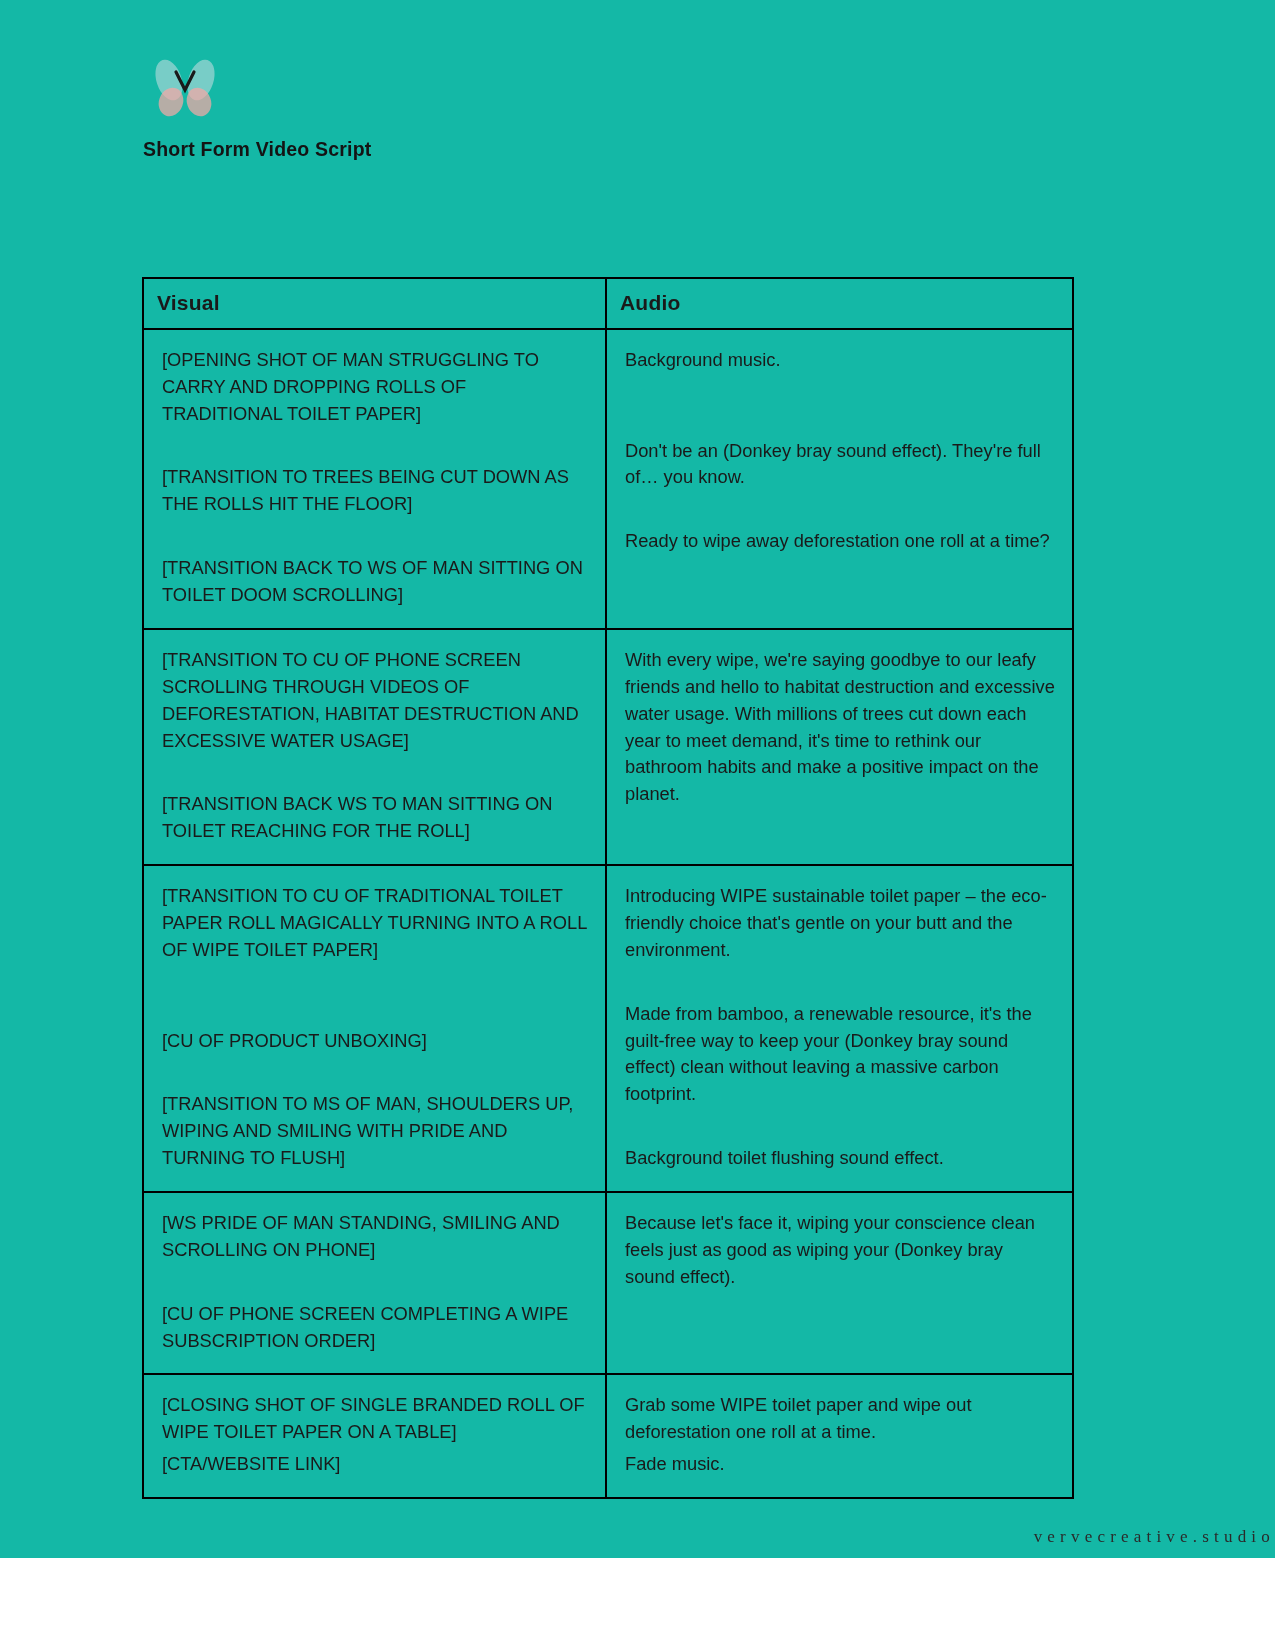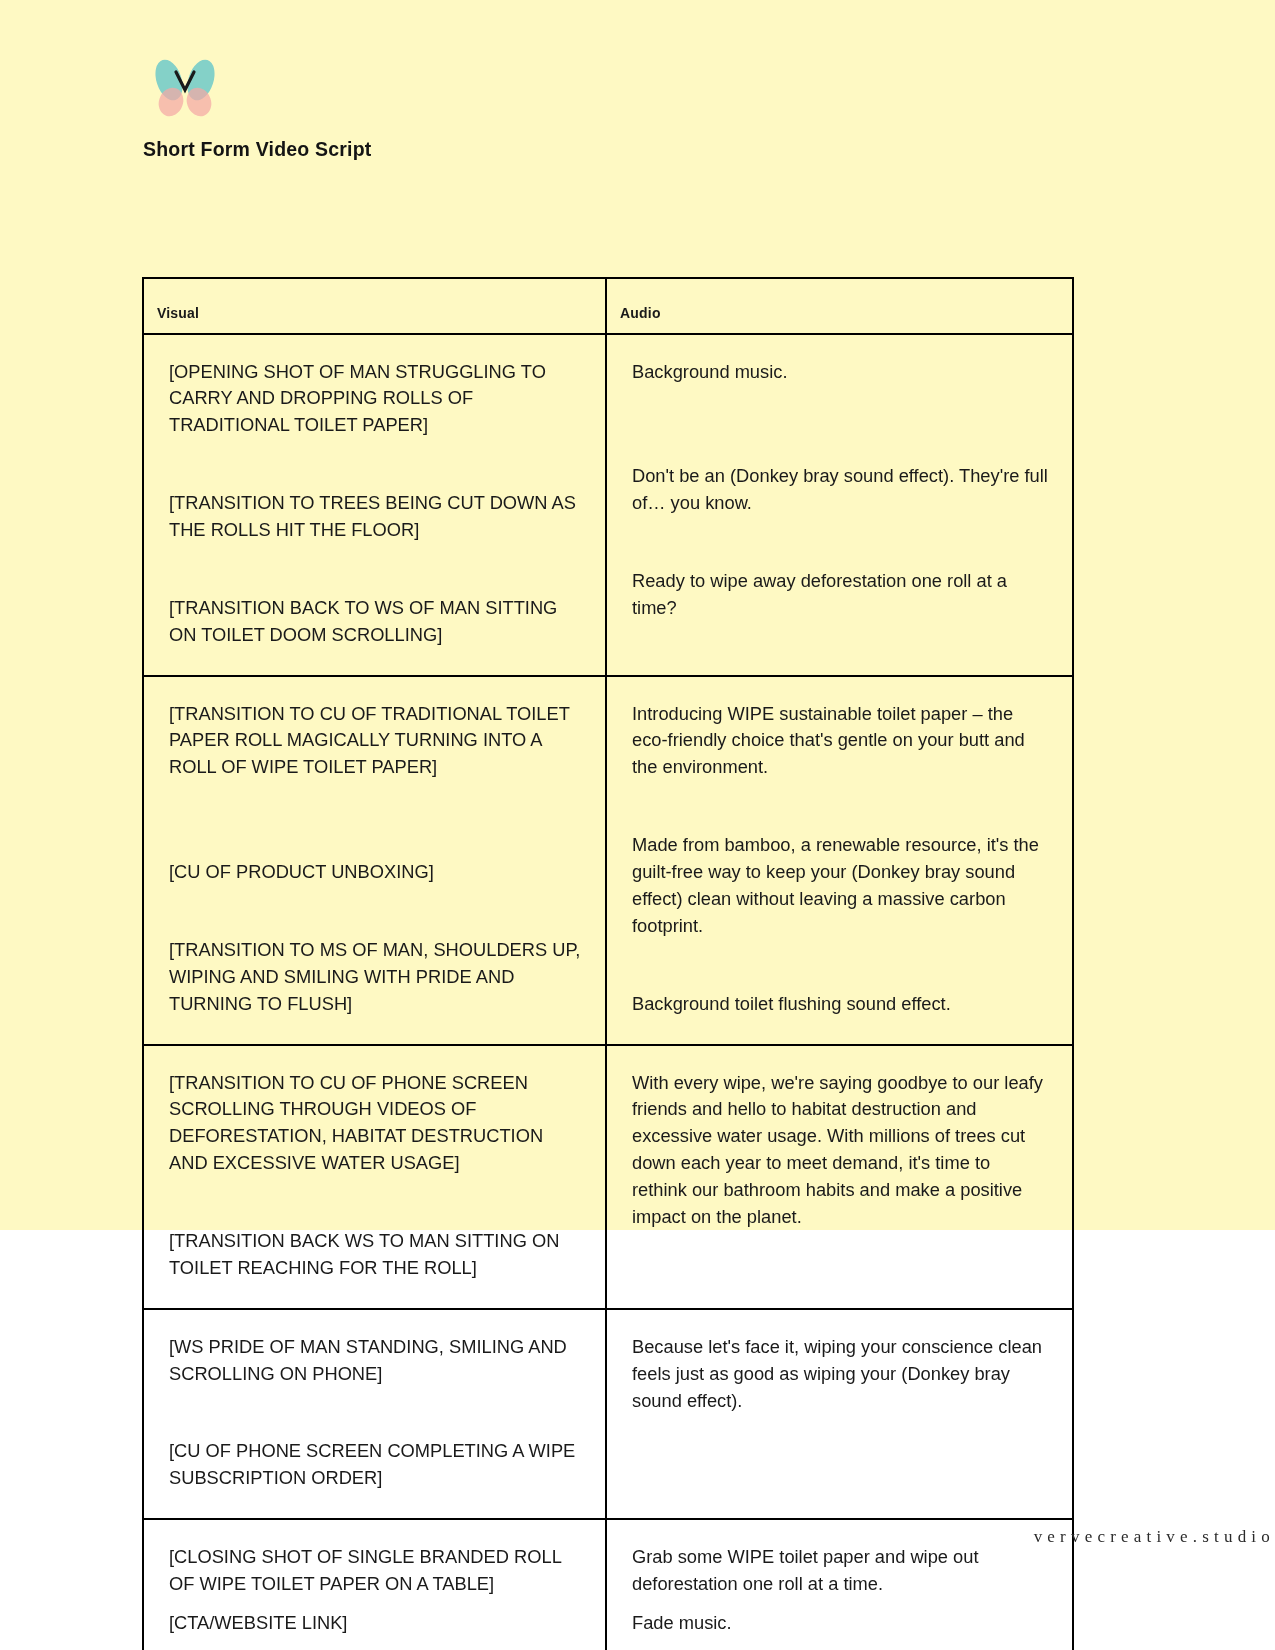--- a/index.html
+++ b/index.html
@@ -13,22 +13,22 @@
     position: relative;
     font-family: "Liberation Sans", sans-serif;
     color: #1a1a1a;
     overflow: hidden;
   }
 
   .page {
     position: absolute;
     left: 0; top: 0;
     width: 1275px;
-    height: 1230px;
-    background: #fef9c3;
+    height: 1558px;
+    background: #14b8a6;
   }
 
   
   .logo-wrap {
     position: absolute;
     left: 143px;
     top: 58px;
     width: 84px;
     height: 62px;
   }
@@ -71,29 +71,29 @@
     padding: 12px 11px 14px 13px;
     font-size: 18.3px;
     line-height: 1.47;
     text-align: left;
   }
   .col-visual { width: 463px; }
   .col-audio  { width: 467px; }
 
   .script-table th {
     font-weight: bold;
-    font-size: 14px;
-    padding-top: 24px;
+    font-size: 21px;
+    padding-top: 9px;
     padding-bottom: 9px;
     letter-spacing: 0.2px;
     margin-top: 41px;
   }
 
   .cell-visual p, .cell-audio p {
-    margin: 12px;
+    margin: 5px;
   }
   .gap { height: 1.47em; }
 
   .ital { }
   .upright { font-style: normal; }
 
   
   .footer {
     position: absolute;
     left: 0;
@@ -153,44 +153,44 @@
           <div class="gap"></div>
           <div class="gap"></div>
           <p><span class="ital">Don't be an </span><span class="upright">(Donkey bray sound effect)</span><span class="ital">. They're full of… you know.</span></p>
           <div class="gap"></div>
           <p class="ital">Ready to wipe away deforestation one roll at a time?</p>
         </td>
       </tr>
 
       <tr>
         <td class="cell-visual">
+          <p>[TRANSITION TO CU OF PHONE SCREEN SCROLLING THROUGH VIDEOS OF DEFORESTATION, HABITAT DESTRUCTION AND EXCESSIVE WATER USAGE]</p>
+          <div class="gap"></div>
+          <p>[TRANSITION BACK WS TO MAN SITTING ON TOILET REACHING FOR THE ROLL]</p>
+        </td>
+        <td class="cell-audio">
+          <p class="ital">With every wipe, we're saying goodbye to our leafy friends and hello to habitat destruction and excessive water usage. With millions of trees cut down each year to meet demand, it's time to rethink our bathroom habits and make a positive impact on the planet.</p>
+        </td>
+      </tr>
+
+      <tr>
+        <td class="cell-visual">
           <p>[TRANSITION TO CU OF TRADITIONAL TOILET PAPER ROLL MAGICALLY TURNING INTO A ROLL OF WIPE TOILET PAPER]</p>
           <div class="gap"></div>
           <div class="gap"></div>
           <p>[CU OF PRODUCT UNBOXING]</p>
           <div class="gap"></div>
           <p>[TRANSITION TO MS OF MAN, SHOULDERS UP, WIPING AND SMILING WITH PRIDE AND TURNING TO FLUSH]</p>
         </td>
         <td class="cell-audio">
           <p class="ital">Introducing WIPE sustainable toilet paper – the eco-friendly choice that's gentle on your butt and the environment.</p>
           <div class="gap"></div>
           <p><span class="ital">Made from bamboo, a renewable resource, it's the guilt-free way to keep your </span><span class="upright">(Donkey bray sound effect)</span><span class="ital"> clean without leaving a massive carbon footprint.</span></p>
           <div class="gap"></div>
           <p>Background toilet flushing sound effect.</p>
-        </td>
-      </tr>
-
-      <tr>
-        <td class="cell-visual">
-          <p>[TRANSITION TO CU OF PHONE SCREEN SCROLLING THROUGH VIDEOS OF DEFORESTATION, HABITAT DESTRUCTION AND EXCESSIVE WATER USAGE]</p>
-          <div class="gap"></div>
-          <p>[TRANSITION BACK WS TO MAN SITTING ON TOILET REACHING FOR THE ROLL]</p>
-        </td>
-        <td class="cell-audio">
-          <p class="ital">With every wipe, we're saying goodbye to our leafy friends and hello to habitat destruction and excessive water usage. With millions of trees cut down each year to meet demand, it's time to rethink our bathroom habits and make a positive impact on the planet.</p>
         </td>
       </tr>
 
       <tr>
         <td class="cell-visual">
           <p>[WS PRIDE OF MAN STANDING, SMILING AND SCROLLING ON PHONE]</p>
           <div class="gap"></div>
           <p>[CU OF PHONE SCREEN COMPLETING A WIPE SUBSCRIPTION ORDER]</p>
         </td>
         <td class="cell-audio">

